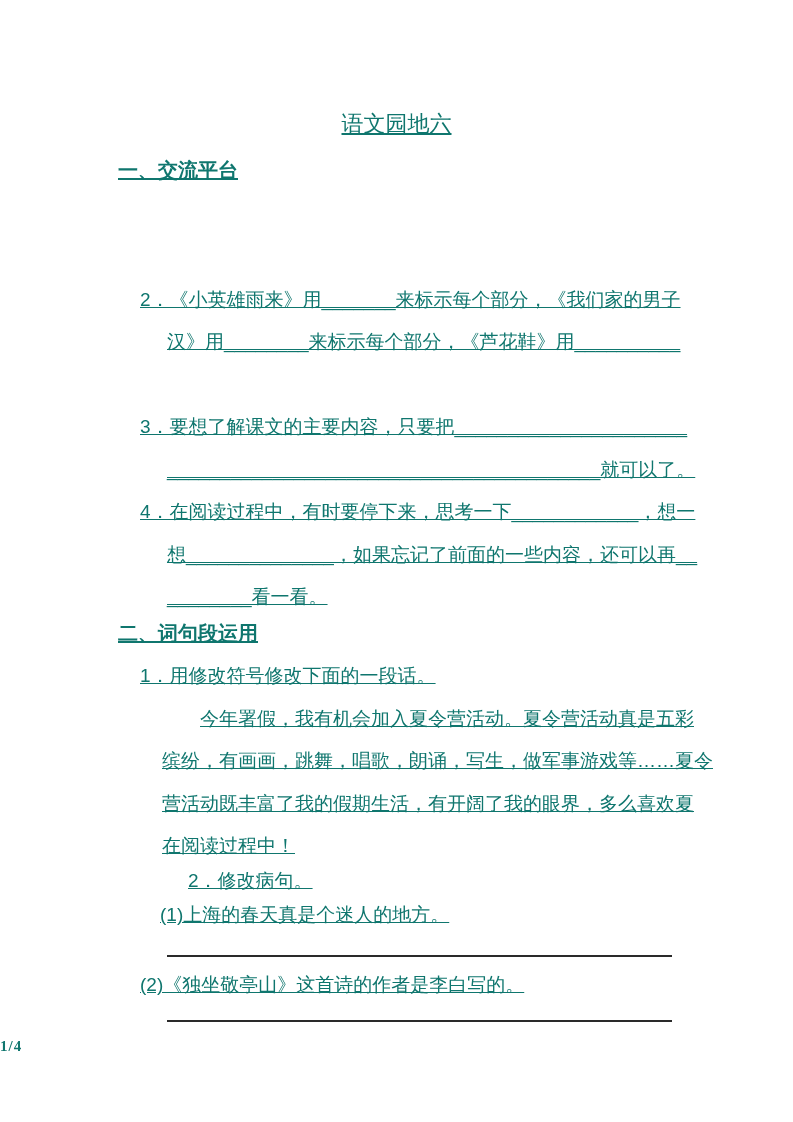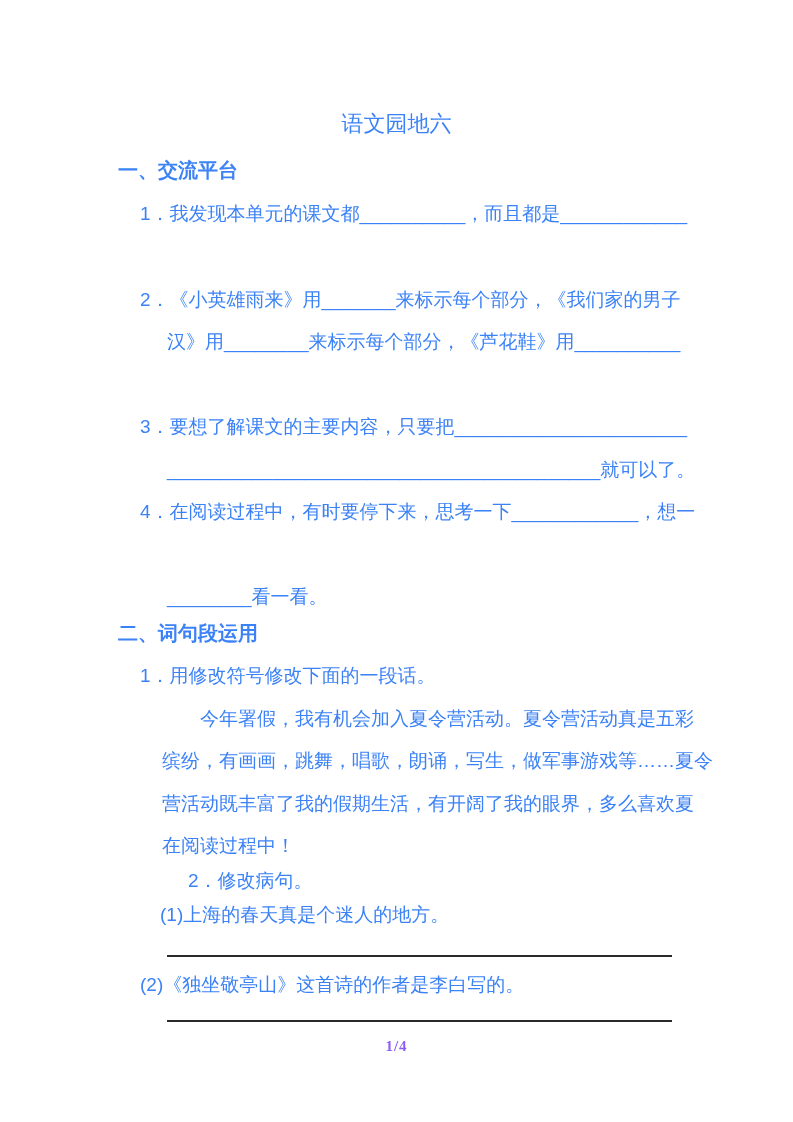--- a/index.html
+++ b/index.html
@@ -14,21 +14,22 @@
     background: #ffffff;
     font-family: "Liberation Sans", "DejaVu Sans", sans-serif;
     color: #1c1c1c;
     overflow: hidden;
   }
   .line {
     position: absolute;
     white-space: nowrap;
     font-size: 19px;
     line-height: 26px;
-    color: #3b82f6;
+    color: #0f766e;
+    text-decoration: underline;
   }
   .doc-title {
     left: 0;
     width: 100%;
     text-align: center;
     font-size: 22px;
     font-weight: 500;
   }
   .section-heading {
     font-weight: 700;
@@ -36,46 +37,45 @@
   }
   .answer-rule {
     position: absolute;
     height: 0;
     border-bottom: 2px solid #2a2a2a;
   }
   .page-number {
     position: absolute;
     left: 0;
     width: 100%;
-    text-align: center;
     font-family: "Liberation Serif", "DejaVu Serif", serif;
     font-weight: 700;
     font-size: 15px;
     letter-spacing: 1px;
-    color: #8b5cf6;
+    color: #0f766e;
   }
 </style>
 </head>
 <body>
 
 <div class="page">
 
   <div class="line doc-title" style="top:111px;">语文园地六</div>
 
   <div class="line section-heading" style="top:157px;left:118px;">一、交流平台</div>
 
-  <div class="line" style="top:201px;left:140px;">1．我发现本单元的课文都__________，而且都是____________</div>
 
   <div class="line" style="top:287px;left:140px;">2．《小英雄雨来》用_______来标示每个部分，《我们家的男子</div>
   <div class="line" style="top:329px;left:167px;">汉》用________来标示每个部分，《芦花鞋》用__________</div>
 
   <div class="line" style="top:414px;left:140px;text-align:center;">3．要想了解课文的主要内容，只要把______________________</div>
   <div class="line" style="top:457px;left:167px;">_________________________________________就可以了。</div>
 
   <div class="line" style="top:499px;left:140px;">4．在阅读过程中，有时要停下来，思考一下____________，想一</div>
+  <div class="line" style="top:542px;left:167px;">想______________，如果忘记了前面的一些内容，还可以再__</div>
   <div class="line" style="top:584px;left:167px;">________看一看。</div>
 
   <div class="line section-heading" style="top:620px;left:118px;">二、词句段运用</div>
 
   <div class="line" style="top:663px;left:140px;">1．用修改符号修改下面的一段话。</div>
 
   <div class="line" style="top:706px;left:200px;">今年署假，我有机会加入夏令营活动。夏令营活动真是五彩</div>
   <div class="line" style="top:748px;left:162px;">缤纷，有画画，跳舞，唱歌，朗诵，写生，做军事游戏等……夏令</div>
   <div class="line" style="top:791px;left:162px;">营活动既丰富了我的假期生活，有开阔了我的眼界，多么喜欢夏</div>
   <div class="line" style="top:833px;left:162px;">在阅读过程中！</div>

